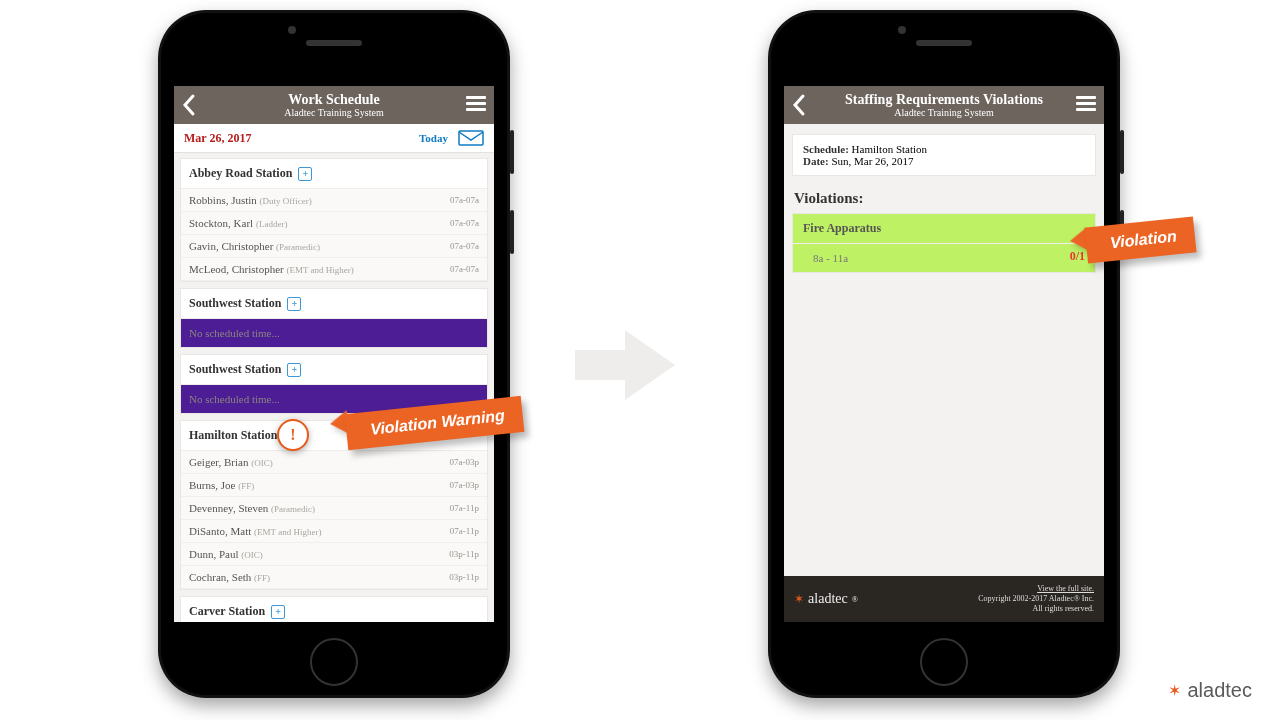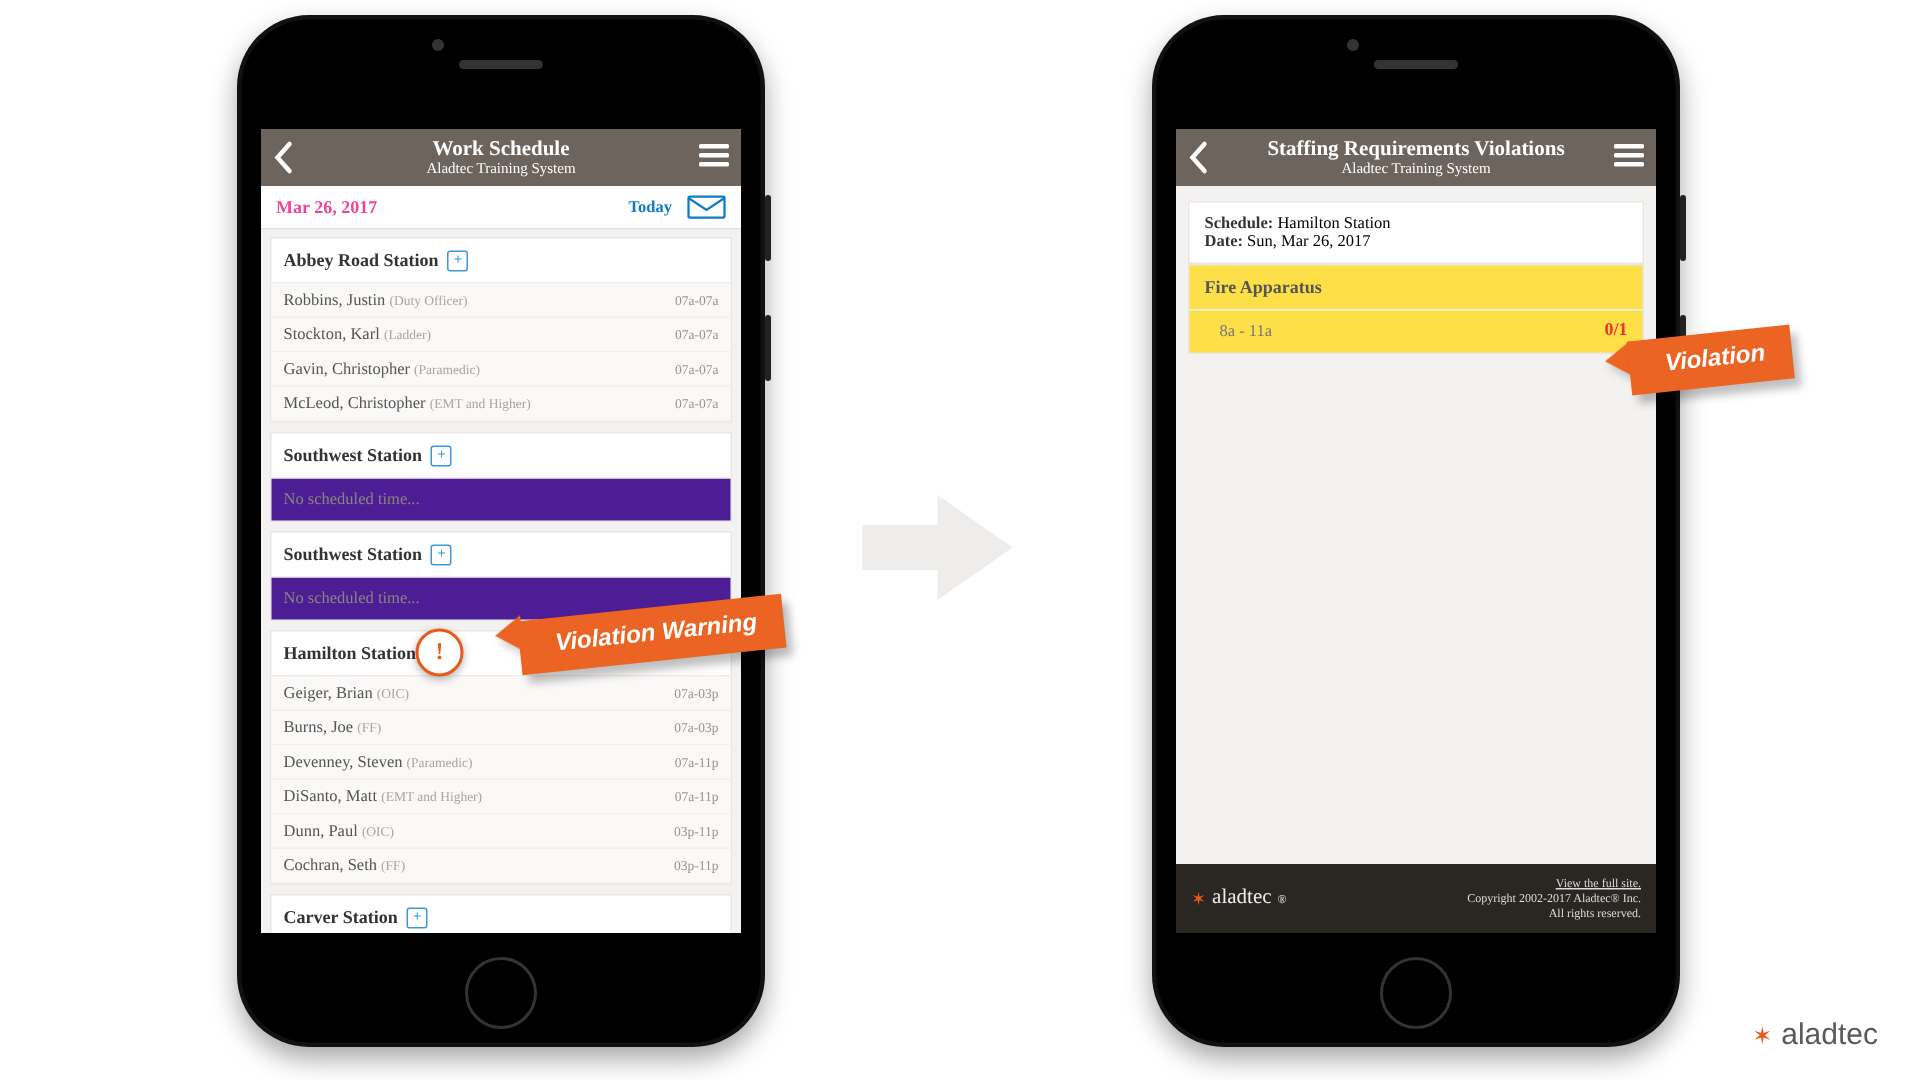--- a/index.html
+++ b/index.html
@@ -20,39 +20,39 @@
   
   .appheader{height:38px;background:#6d645e;color:#fff;display:flex;align-items:center;justify-content:center;position:relative;}
   .appheader .back{position:absolute;left:6px;top:7px;width:18px;height:24px;}
   .appheader .back svg{display:block;}
   .appheader .menu{position:absolute;right:8px;top:10px;display:flex;flex-direction:column;gap:3px;}
   .appheader .menu span{display:block;width:20px;height:3px;background:#fff;border-radius:1px;}
   .hd-title{font-weight:700;font-size:14px;line-height:15px;text-align:center;}
   .hd-sub{font-size:10px;line-height:12px;text-align:center;}
   
   .datebar{background:#fff;height:28px;border-bottom:1px solid #e3e1df;display:flex;align-items:center;justify-content:space-between;padding:0 10px;font-size:12px;}
-  .datebar .date{color:#ec4899;font-weight:700;}
+  .datebar .date{color:#b91c1c;font-weight:700;}
   .datebar .today{color:#0f7bc2;font-weight:700;font-size:11px;margin-left:40px;}
   .envelope{width:26px;height:16px;}
   .mainscroll{position:absolute;left:0;right:0;top:66px;bottom:0;overflow:hidden;padding:6px 6px 10px 6px;}
   .section{background:#fff;border:1px solid #e9e7e5;margin-bottom:6px;}
   .sec-head{font-size:12px;font-weight:700;color:#333;padding:7px 8px 7px 8px;border-bottom:1px solid #efedec;display:flex;align-items:center;gap:6px;position:relative;}
   .plus{display:inline-flex;width:12px;height:12px;border:1px solid #3d98d6;color:#3d98d6;font-size:10px;line-height:11px;align-items:center;justify-content:center;border-radius:2px;}
   .row{display:flex;align-items:center;justify-content:space-between;font-size:11px;color:#6b6662;padding:5px 8px;border-bottom:1px solid #f1efee;background:#faf9f8;}
   .row .name{color:#555;}
   .row .role{color:#aaa59f;font-size:9px;}
   .row .time{color:#9a948e;font-size:9px;}
   .empty{font-size:11px;color:#8b857f;padding:8px;background:#4c1d95;}
   .violation-disc{position:absolute;left:96px;top:-2px;width:28px;height:28px;background:#fff;border:2px solid #e85a1a;border-radius:50%;display:flex;align-items:center;justify-content:center;box-shadow:0 2px 6px rgba(0,0,0,.3);z-index:5;}
   .violation-disc span{color:#e85a1a;font-weight:700;font-size:16px;}
   
   .infobox{background:#fff;border:1px solid #e9e7e5;margin:10px 8px 0 8px;padding:8px 10px;font-size:11px;}
   .infobox b{font-weight:700;color:#333;}
   .sect-title{font-size:15px;font-weight:700;color:#333;margin:14px 10px 6px 10px;}
-  .vio{background:#fde047;border:1px solid #e9e7e5;margin:0 8px;}
+  .vio{background:#bef264;border:1px solid #e9e7e5;margin:0 8px;}
   .vio-head{font-size:12px;font-weight:700;color:#555;padding:7px 10px;border-bottom:1px solid #f1efee;}
   .vio-row{display:flex;align-items:flex-end;justify-content:space-between;padding:5px 10px 8px 20px;font-size:11px;color:#777;}
   .vio-row .ratio{color:#e33;font-weight:700;font-size:12px;padding-left:24px;}
   .footer{position:absolute;left:0;right:0;bottom:0;height:38px;background:#2a2723;color:#ddd;display:flex;align-items:center;justify-content:space-between;padding:4px 10px;font-size:8px;}
   .footer .logo{display:flex;align-items:center;gap:4px;color:#eee;font-size:14px;}
   .footer .logo .mark{color:#e85a1a;font-size:12px;}
   .footer .txt{text-align:right;line-height:10px;}
   .footer .txt .u{text-decoration:underline;}
   
   .big-arrow{position:absolute;left:570px;top:320px;width:110px;height:90px;}
@@ -229,20 +229,21 @@
             <span></span>
             <span></span>
           </div>
       </div>
 
       <div class="infobox">
         <div><b>Schedule:</b> <span>Hamilton Station</span></div>
         <div><b>Date:</b> <span>Sun, Mar 26, 2017</span></div>
       </div>
 
+      <div class="sect-title">Violations:</div>
 
       <div class="vio">
         <div class="vio-head">Fire Apparatus</div>
         <div class="vio-row">
           <span>8a - 11a</span>
           <span class="ratio">0/1</span>
         </div>
       </div>
 
       <div class="footer">

